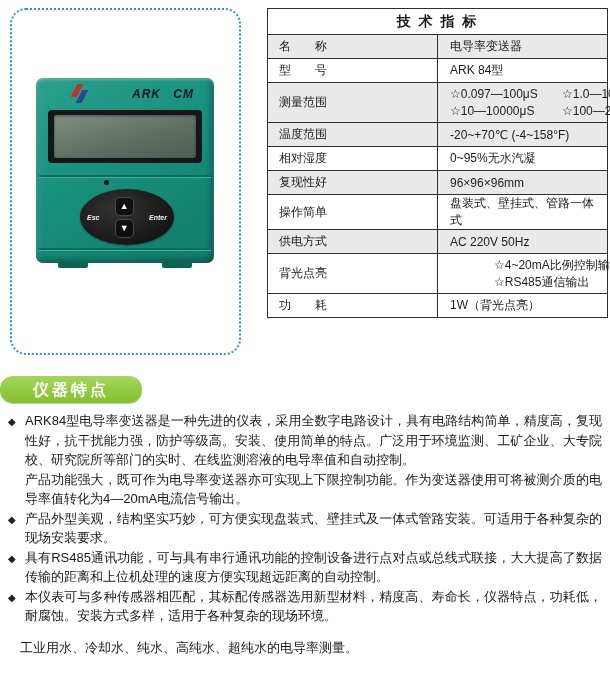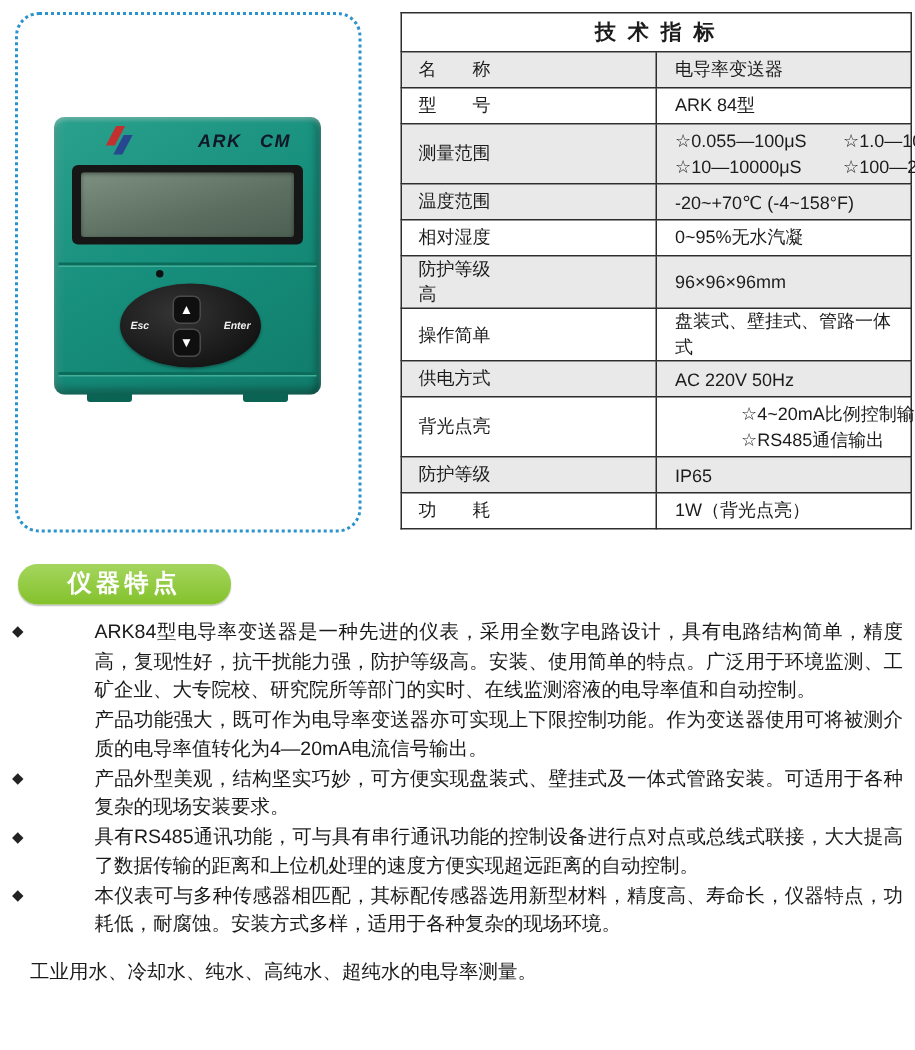--- a/index.html
+++ b/index.html
@@ -52,29 +52,29 @@
   .spec tr.stripe td { background:#e9e9e9; }
   .spec tr.tall td { height:40px; }
   .v2 div { line-height:17px; white-space:nowrap; }
   .v2 .c1 { display:inline-block; }
   .rng .c1 { width:112px; }
   .out .c1 { width:133px;margin-left:44px; }
   .bold-val { font-weight:normal; }
 
   
   .section { position:absolute; left:0; top:376px; width:610px; }
-  .badge { display:inline-block; margin-left:12px; min-width:142px; text-align:center;
+  .badge { display:inline-block; margin-left:0; min-width:142px; text-align:center;
     background:linear-gradient(#a4d65e,#84c12c); color:#fff; font-weight:bold; font-size:16px;
     height:27px; line-height:27px; border-radius:13px; padding:0 0; letter-spacing:3px;
     box-shadow:0 1px 1px rgba(0,0,0,.25); }
   .feature-list { margin:8px 8px 0 8px; }
   .feat { display:flex; }
   .bullet { width:17px; flex:none; font-size:10px; color:#222; line-height:19.5px; padding-top:1px; }
   .ftext { flex:1; }
-  .ftext p { font-size:13px; line-height:19.5px; color:#1a1a1a; text-align:justify;margin-left:38px; }
+  .ftext p { font-size:13px; line-height:19.5px; color:#1a1a1a; text-align:justify; }
   .badge-apps { margin-top:21px; }
   .apps { margin:13px 0 0 20px; font-size:13px; color:#1a1a1a; }
 </style>
 </head>
 <body>
 
 <div class="page">
 
   <div class="photo-box">
     <div class="device">
@@ -113,54 +113,50 @@
       <td class="lab"><span class="lbl">名称</span></td>
       <td class="bold-val">电导率变送器</td>
     </tr>
     <tr>
       <td class="lab"><span class="lbl">型号</span></td>
       <td>ARK 84型</td>
     </tr>
     <tr class="stripe tall">
       <td class="lab"><span class="lbl">测量范围</span></td>
       <td class="v2 rng">
-        <div><span class="c1">☆0.055—100μS</span><span>☆1.0—1000μS</span></div>
+        <div><span class="c1">☆0.097—100μS</span><span>☆1.0—1000μS</span></div>
         <div><span class="c1">☆10—10000μS</span><span>☆100—200000μS</span></div>
       </td>
     </tr>
     <tr class="stripe">
       <td class="lab"><span class="lbl">温度范围</span></td>
       <td>-20~+70℃ (-4~158°F)</td>
     </tr>
     <tr>
       <td class="lab"><span class="lbl">相对湿度</span></td>
       <td>0~95%无水汽凝</td>
     </tr>
     <tr class="stripe">
-      <td class="lab"><span class="lbl">防护等级高</span></td>
+      <td class="lab"><span class="lbl">复现性好</span></td>
       <td>96×96×96mm</td>
     </tr>
     <tr>
       <td class="lab"><span class="lbl">操作简单</span></td>
       <td>盘装式、壁挂式、管路一体式</td>
     </tr>
     <tr class="stripe">
       <td class="lab"><span class="lbl">供电方式</span></td>
       <td>AC 220V 50Hz</td>
     </tr>
     <tr class="tall">
       <td class="lab"><span class="lbl">背光点亮</span></td>
       <td class="v2 out">
         <div><span class="c1">☆4~20mA比例控制输出</span><span>☆pH值高低限报警输出</span></div>
         <div><span class="c1">☆RS485通信输出</span></div>
       </td>
-    </tr>
-    <tr class="stripe">
-      <td class="lab"><span class="lbl">防护等级</span></td>
-      <td>IP65</td>
     </tr>
     <tr>
       <td class="lab"><span class="lbl">功耗</span></td>
       <td>1W（背光点亮）</td>
     </tr>
   </tbody>
     </table>
 
   <div class="section">
     <div class="badge">仪器特点</div>

